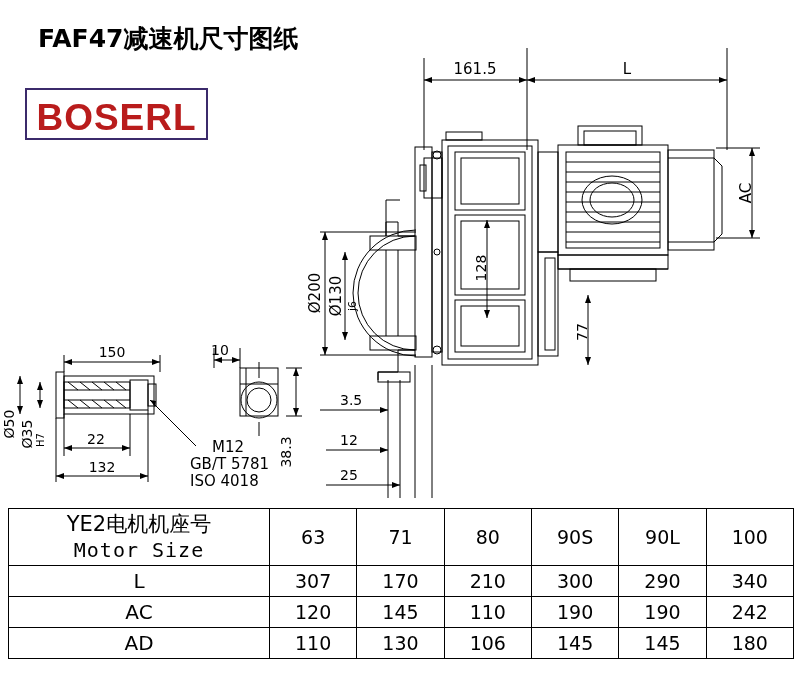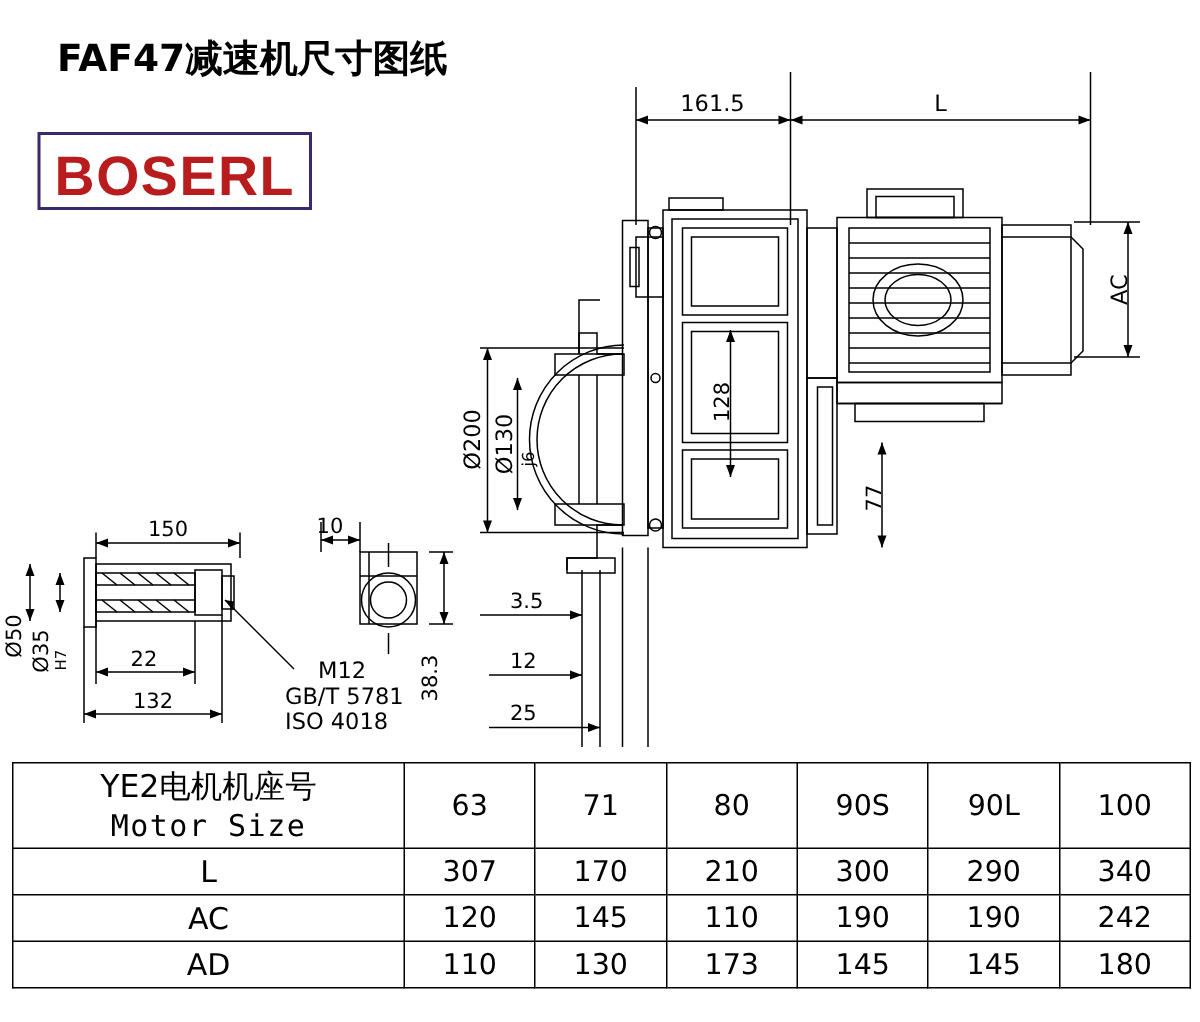--- a/index.html
+++ b/index.html
@@ -361,21 +361,21 @@
         <td>145</td>
         <td>110</td>
         <td>190</td>
         <td>190</td>
         <td>242</td>
       </tr>
       <tr>
         <td class="label-cell">AD</td>
         <td>110</td>
         <td>130</td>
-        <td>173</td>
+        <td>106</td>
         <td>145</td>
         <td>145</td>
         <td>180</td>
       </tr>
     </tbody>
   </table>
 
 </div>
 
 </body></html>

